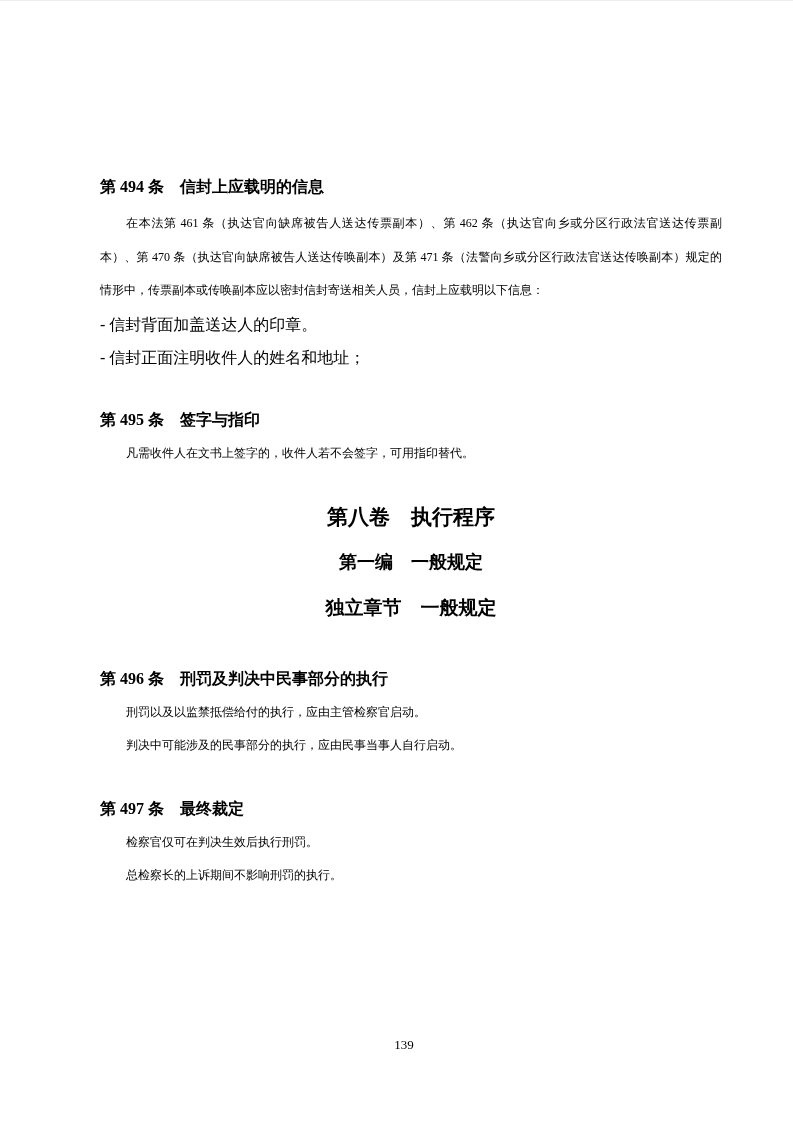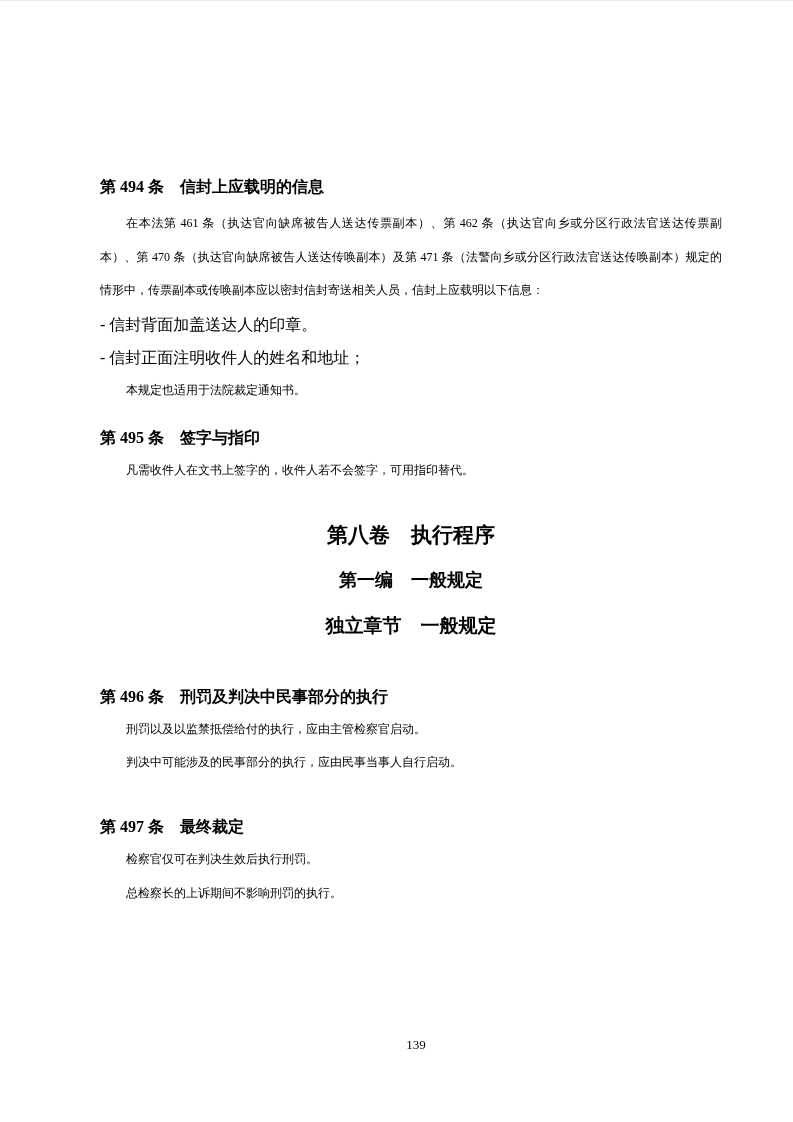--- a/index.html
+++ b/index.html
@@ -29,39 +29,38 @@
     padding-left:78px;text-align:left;
   }
   .center-heading{
     text-align:center;font-weight:bold;line-height:45px;white-space:pre-wrap;
   }
   #vol-heading{font-size:21px;margin-top:25px;}
   #book-heading{font-size:18px;}
   #chapter-heading{font-size:19px;}
   #h494{margin-top:169px;}
   #p494-intro{margin-top:4px;}
-  #h495{margin-top:13px;}
+  #h495{margin-top:29px;}
   #h496{margin-top:32px;}
   #h497{margin-top:30px;}
   .page-number{
-    position:absolute;top:1036px;left:112px;width:608px;
+    position:absolute;top:1036px;left:100px;width:608px;
     text-align:center;font-size:13px;line-height:16px;
   }
 </style>
 </head>
 <body>
 
 <div class="page">
 
   <section>
     <h2 id="h494" class="art-heading">第 494 条　信封上应载明的信息</h2>
     <p id="p494-intro" class="body-para first-indent">在本法第 461 条（执达官向缺席被告人送达传票副本）、第 462 条（执达官向乡或分区行政法官送达传票副本）、第 470 条（执达官向缺席被告人送达传唤副本）及第 471 条（法警向乡或分区行政法官送达传唤副本）规定的情形中，传票副本或传唤副本应以密封信封寄送相关人员，信封上应载明以下信息：</p>
     <p class="dash-item">- 信封背面加盖送达人的印章。</p>
     <p class="dash-item">- 信封正面注明收件人的姓名和地址；</p>
-    <p class="body-para first-indent">本规定也适用于法院裁定通知书。</p>
   </section>
 
   <section>
     <h2 id="h495" class="art-heading">第 495 条　签字与指印</h2>
     <p class="body-para first-indent">凡需收件人在文书上签字的，收件人若不会签字，可用指印替代。</p>
   </section>
 
   <h1 id="vol-heading" class="center-heading">第八卷　执行程序</h1>
   <h1 id="book-heading" class="center-heading">第一编　一般规定</h1>
   <h1 id="chapter-heading" class="center-heading">独立章节　一般规定</h1>

